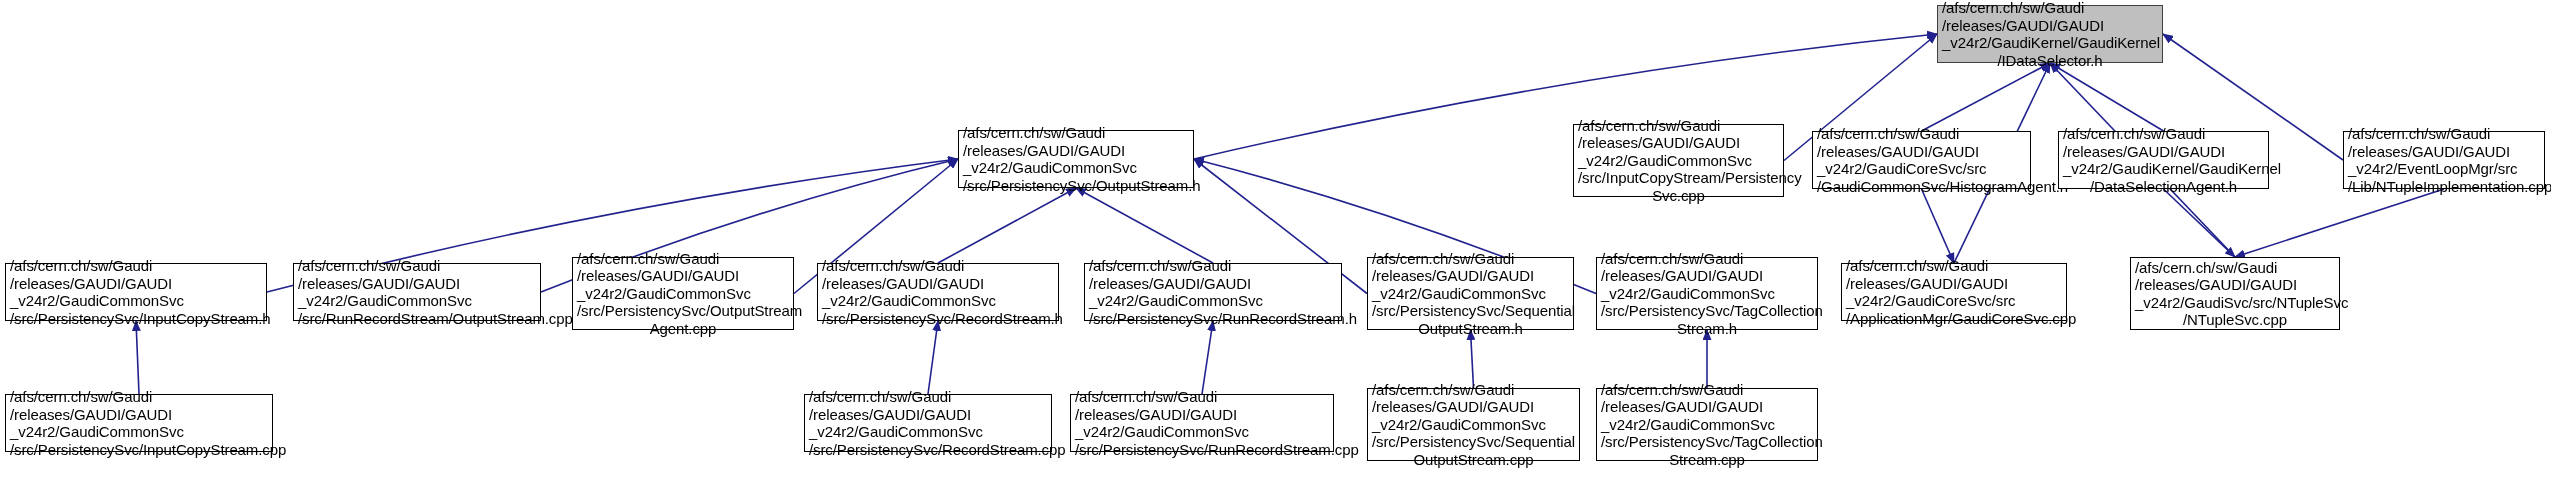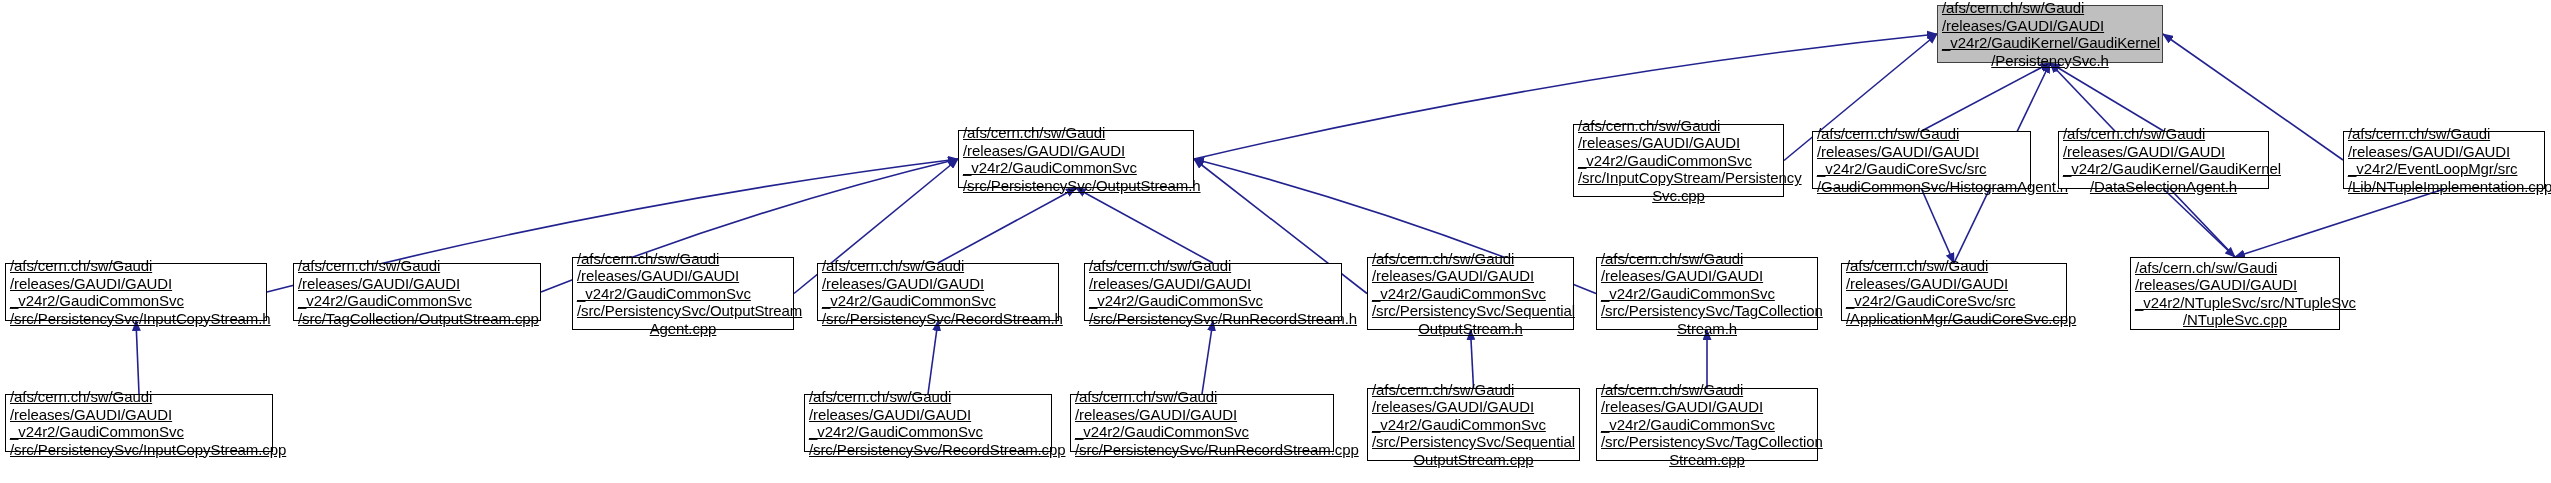--- a/index.html
+++ b/index.html
@@ -32,21 +32,20 @@
     font-size: 15px;
     line-height: 17.5px;
     text-align: center;
     display: flex;
     flex-direction: column;
     align-items: center;
     justify-content: center;
     padding: 2px 4px;
     white-space: pre;
     letter-spacing: -0.1px;
-    text-decoration: underline;
   }
   .node.current {
     background: #bfbfbf;
     border: 1px solid #404040;
   }
   .node .ln {
     display: block;
     width: 100%;
   }
   .node .ln.l {
@@ -82,34 +81,34 @@
         <path d="M928,394 Q933,357.5 938,321" marker-end="url(#ah)"></path>
         <path d="M1202,394 Q1207.5,357.5 1213,321" marker-end="url(#ah)"></path>
         <path d="M1473.5,388 Q1472,359 1470.5,330" marker-end="url(#ah)"></path>
         <path d="M1707,388 Q1707,359 1707,330" marker-end="url(#ah)"></path>
         <path d="M1921.5,189 Q1937.75,226 1954,263" marker-end="url(#ah)"></path>
         <path d="M2163.5,189 Q2199.25,223 2235,257" marker-end="url(#ah)"></path>
         <path d="M2444,189 Q2339.5,223 2235,257" marker-end="url(#ah)"></path>
       </g>
   </svg>
   <div id="node-layer">
-      <div class="node current" style="left: 1937px; top: 5px; width: 226px; height: 58px;"><span class="ln l">/afs/cern.ch/sw/Gaudi</span><span class="ln l">/releases/GAUDI/GAUDI</span><span class="ln l">_v24r2/GaudiKernel/GaudiKernel</span><span class="ln">/PersistencySvc.h</span></div>
+      <div class="node current" style="left: 1937px; top: 5px; width: 226px; height: 58px;"><span class="ln l">/afs/cern.ch/sw/Gaudi</span><span class="ln l">/releases/GAUDI/GAUDI</span><span class="ln l">_v24r2/GaudiKernel/GaudiKernel</span><span class="ln">/IDataSelector.h</span></div>
       <div class="node" style="left: 958px; top: 130px; width: 236px; height: 58px;"><span class="ln l">/afs/cern.ch/sw/Gaudi</span><span class="ln l">/releases/GAUDI/GAUDI</span><span class="ln l">_v24r2/GaudiCommonSvc</span><span class="ln l">/src/PersistencySvc/OutputStream.h</span></div>
       <div class="node" style="left: 1573px; top: 124px; width: 211px; height: 73px;"><span class="ln l">/afs/cern.ch/sw/Gaudi</span><span class="ln l">/releases/GAUDI/GAUDI</span><span class="ln l">_v24r2/GaudiCommonSvc</span><span class="ln l">/src/InputCopyStream/Persistency</span><span class="ln">Svc.cpp</span></div>
       <div class="node" style="left: 1812px; top: 131px; width: 219px; height: 58px;"><span class="ln l">/afs/cern.ch/sw/Gaudi</span><span class="ln l">/releases/GAUDI/GAUDI</span><span class="ln l">_v24r2/GaudiCoreSvc/src</span><span class="ln l">/GaudiCommonSvc/HistogramAgent.h</span></div>
       <div class="node" style="left: 2058px; top: 131px; width: 211px; height: 58px;"><span class="ln l">/afs/cern.ch/sw/Gaudi</span><span class="ln l">/releases/GAUDI/GAUDI</span><span class="ln l">_v24r2/GaudiKernel/GaudiKernel</span><span class="ln">/DataSelectionAgent.h</span></div>
       <div class="node" style="left: 2343px; top: 131px; width: 202px; height: 58px;"><span class="ln l">/afs/cern.ch/sw/Gaudi</span><span class="ln l">/releases/GAUDI/GAUDI</span><span class="ln l">_v24r2/EventLoopMgr/src</span><span class="ln l">/Lib/NTupleImplementation.cpp</span></div>
       <div class="node" style="left: 5px; top: 263px; width: 262px; height: 58px;"><span class="ln l">/afs/cern.ch/sw/Gaudi</span><span class="ln l">/releases/GAUDI/GAUDI</span><span class="ln l">_v24r2/GaudiCommonSvc</span><span class="ln l">/src/PersistencySvc/InputCopyStream.h</span></div>
-      <div class="node" style="left: 293px; top: 263px; width: 248px; height: 58px;"><span class="ln l">/afs/cern.ch/sw/Gaudi</span><span class="ln l">/releases/GAUDI/GAUDI</span><span class="ln l">_v24r2/GaudiCommonSvc</span><span class="ln l">/src/TagCollection/OutputStream.cpp</span></div>
+      <div class="node" style="left: 293px; top: 263px; width: 248px; height: 58px;"><span class="ln l">/afs/cern.ch/sw/Gaudi</span><span class="ln l">/releases/GAUDI/GAUDI</span><span class="ln l">_v24r2/GaudiCommonSvc</span><span class="ln l">/src/RunRecordStream/OutputStream.cpp</span></div>
       <div class="node" style="left: 572px; top: 257px; width: 222px; height: 73px;"><span class="ln l">/afs/cern.ch/sw/Gaudi</span><span class="ln l">/releases/GAUDI/GAUDI</span><span class="ln l">_v24r2/GaudiCommonSvc</span><span class="ln l">/src/PersistencySvc/OutputStream</span><span class="ln">Agent.cpp</span></div>
       <div class="node" style="left: 817px; top: 263px; width: 242px; height: 58px;"><span class="ln l">/afs/cern.ch/sw/Gaudi</span><span class="ln l">/releases/GAUDI/GAUDI</span><span class="ln l">_v24r2/GaudiCommonSvc</span><span class="ln l">/src/PersistencySvc/RecordStream.h</span></div>
       <div class="node" style="left: 1084px; top: 263px; width: 258px; height: 58px;"><span class="ln l">/afs/cern.ch/sw/Gaudi</span><span class="ln l">/releases/GAUDI/GAUDI</span><span class="ln l">_v24r2/GaudiCommonSvc</span><span class="ln l">/src/PersistencySvc/RunRecordStream.h</span></div>
       <div class="node" style="left: 1367px; top: 257px; width: 207px; height: 73px;"><span class="ln l">/afs/cern.ch/sw/Gaudi</span><span class="ln l">/releases/GAUDI/GAUDI</span><span class="ln l">_v24r2/GaudiCommonSvc</span><span class="ln l">/src/PersistencySvc/Sequential</span><span class="ln">OutputStream.h</span></div>
       <div class="node" style="left: 1596px; top: 257px; width: 222px; height: 73px;"><span class="ln l">/afs/cern.ch/sw/Gaudi</span><span class="ln l">/releases/GAUDI/GAUDI</span><span class="ln l">_v24r2/GaudiCommonSvc</span><span class="ln l">/src/PersistencySvc/TagCollection</span><span class="ln">Stream.h</span></div>
       <div class="node" style="left: 1841px; top: 263px; width: 226px; height: 58px;"><span class="ln l">/afs/cern.ch/sw/Gaudi</span><span class="ln l">/releases/GAUDI/GAUDI</span><span class="ln l">_v24r2/GaudiCoreSvc/src</span><span class="ln l">/ApplicationMgr/GaudiCoreSvc.cpp</span></div>
-      <div class="node" style="left: 2130px; top: 257px; width: 210px; height: 73px;"><span class="ln l">/afs/cern.ch/sw/Gaudi</span><span class="ln l">/releases/GAUDI/GAUDI</span><span class="ln l">_v24r2/NTupleSvc/src/NTupleSvc</span><span class="ln">/NTupleSvc.cpp</span><span class="ln"></span></div>
+      <div class="node" style="left: 2130px; top: 257px; width: 210px; height: 73px;"><span class="ln l">/afs/cern.ch/sw/Gaudi</span><span class="ln l">/releases/GAUDI/GAUDI</span><span class="ln l">_v24r2/GaudiSvc/src/NTupleSvc</span><span class="ln">/NTupleSvc.cpp</span><span class="ln"></span></div>
       <div class="node" style="left: 5px; top: 394px; width: 268px; height: 58px;"><span class="ln l">/afs/cern.ch/sw/Gaudi</span><span class="ln l">/releases/GAUDI/GAUDI</span><span class="ln l">_v24r2/GaudiCommonSvc</span><span class="ln l">/src/PersistencySvc/InputCopyStream.cpp</span></div>
       <div class="node" style="left: 804px; top: 394px; width: 248px; height: 58px;"><span class="ln l">/afs/cern.ch/sw/Gaudi</span><span class="ln l">/releases/GAUDI/GAUDI</span><span class="ln l">_v24r2/GaudiCommonSvc</span><span class="ln l">/src/PersistencySvc/RecordStream.cpp</span></div>
       <div class="node" style="left: 1070px; top: 394px; width: 264px; height: 58px;"><span class="ln l">/afs/cern.ch/sw/Gaudi</span><span class="ln l">/releases/GAUDI/GAUDI</span><span class="ln l">_v24r2/GaudiCommonSvc</span><span class="ln l">/src/PersistencySvc/RunRecordStream.cpp</span></div>
       <div class="node" style="left: 1367px; top: 388px; width: 213px; height: 73px;"><span class="ln l">/afs/cern.ch/sw/Gaudi</span><span class="ln l">/releases/GAUDI/GAUDI</span><span class="ln l">_v24r2/GaudiCommonSvc</span><span class="ln l">/src/PersistencySvc/Sequential</span><span class="ln">OutputStream.cpp</span></div>
       <div class="node" style="left: 1596px; top: 388px; width: 222px; height: 73px;"><span class="ln l">/afs/cern.ch/sw/Gaudi</span><span class="ln l">/releases/GAUDI/GAUDI</span><span class="ln l">_v24r2/GaudiCommonSvc</span><span class="ln l">/src/PersistencySvc/TagCollection</span><span class="ln">Stream.cpp</span></div>
     </div>
 </div>
 
 </body></html>

